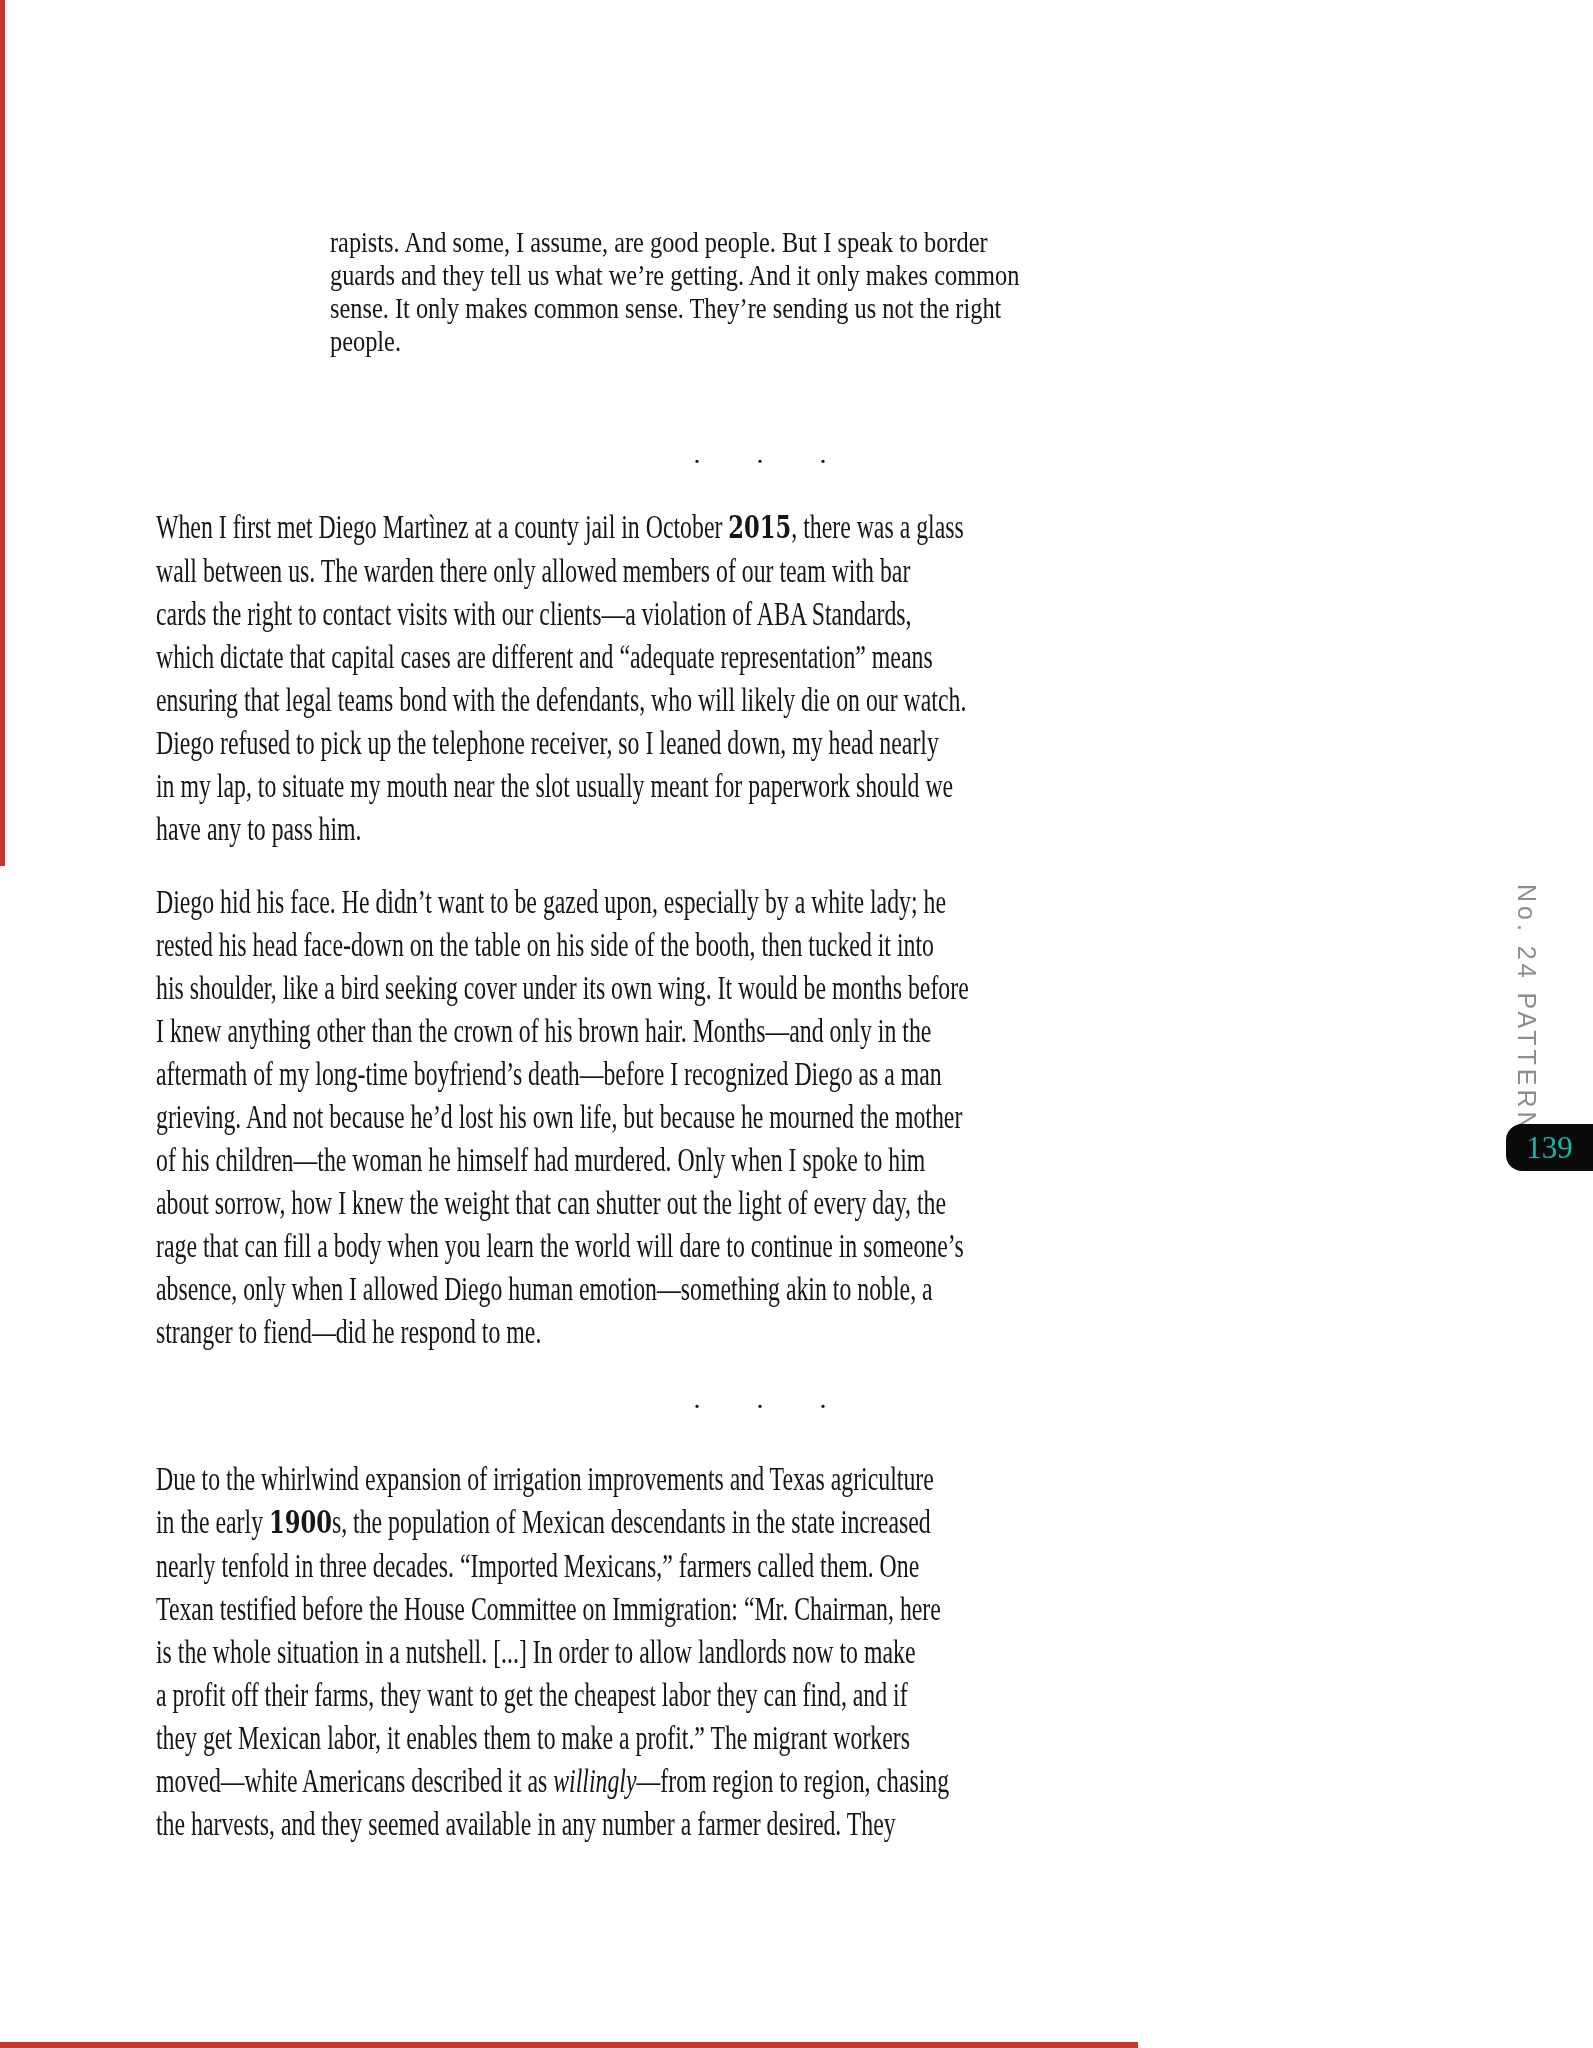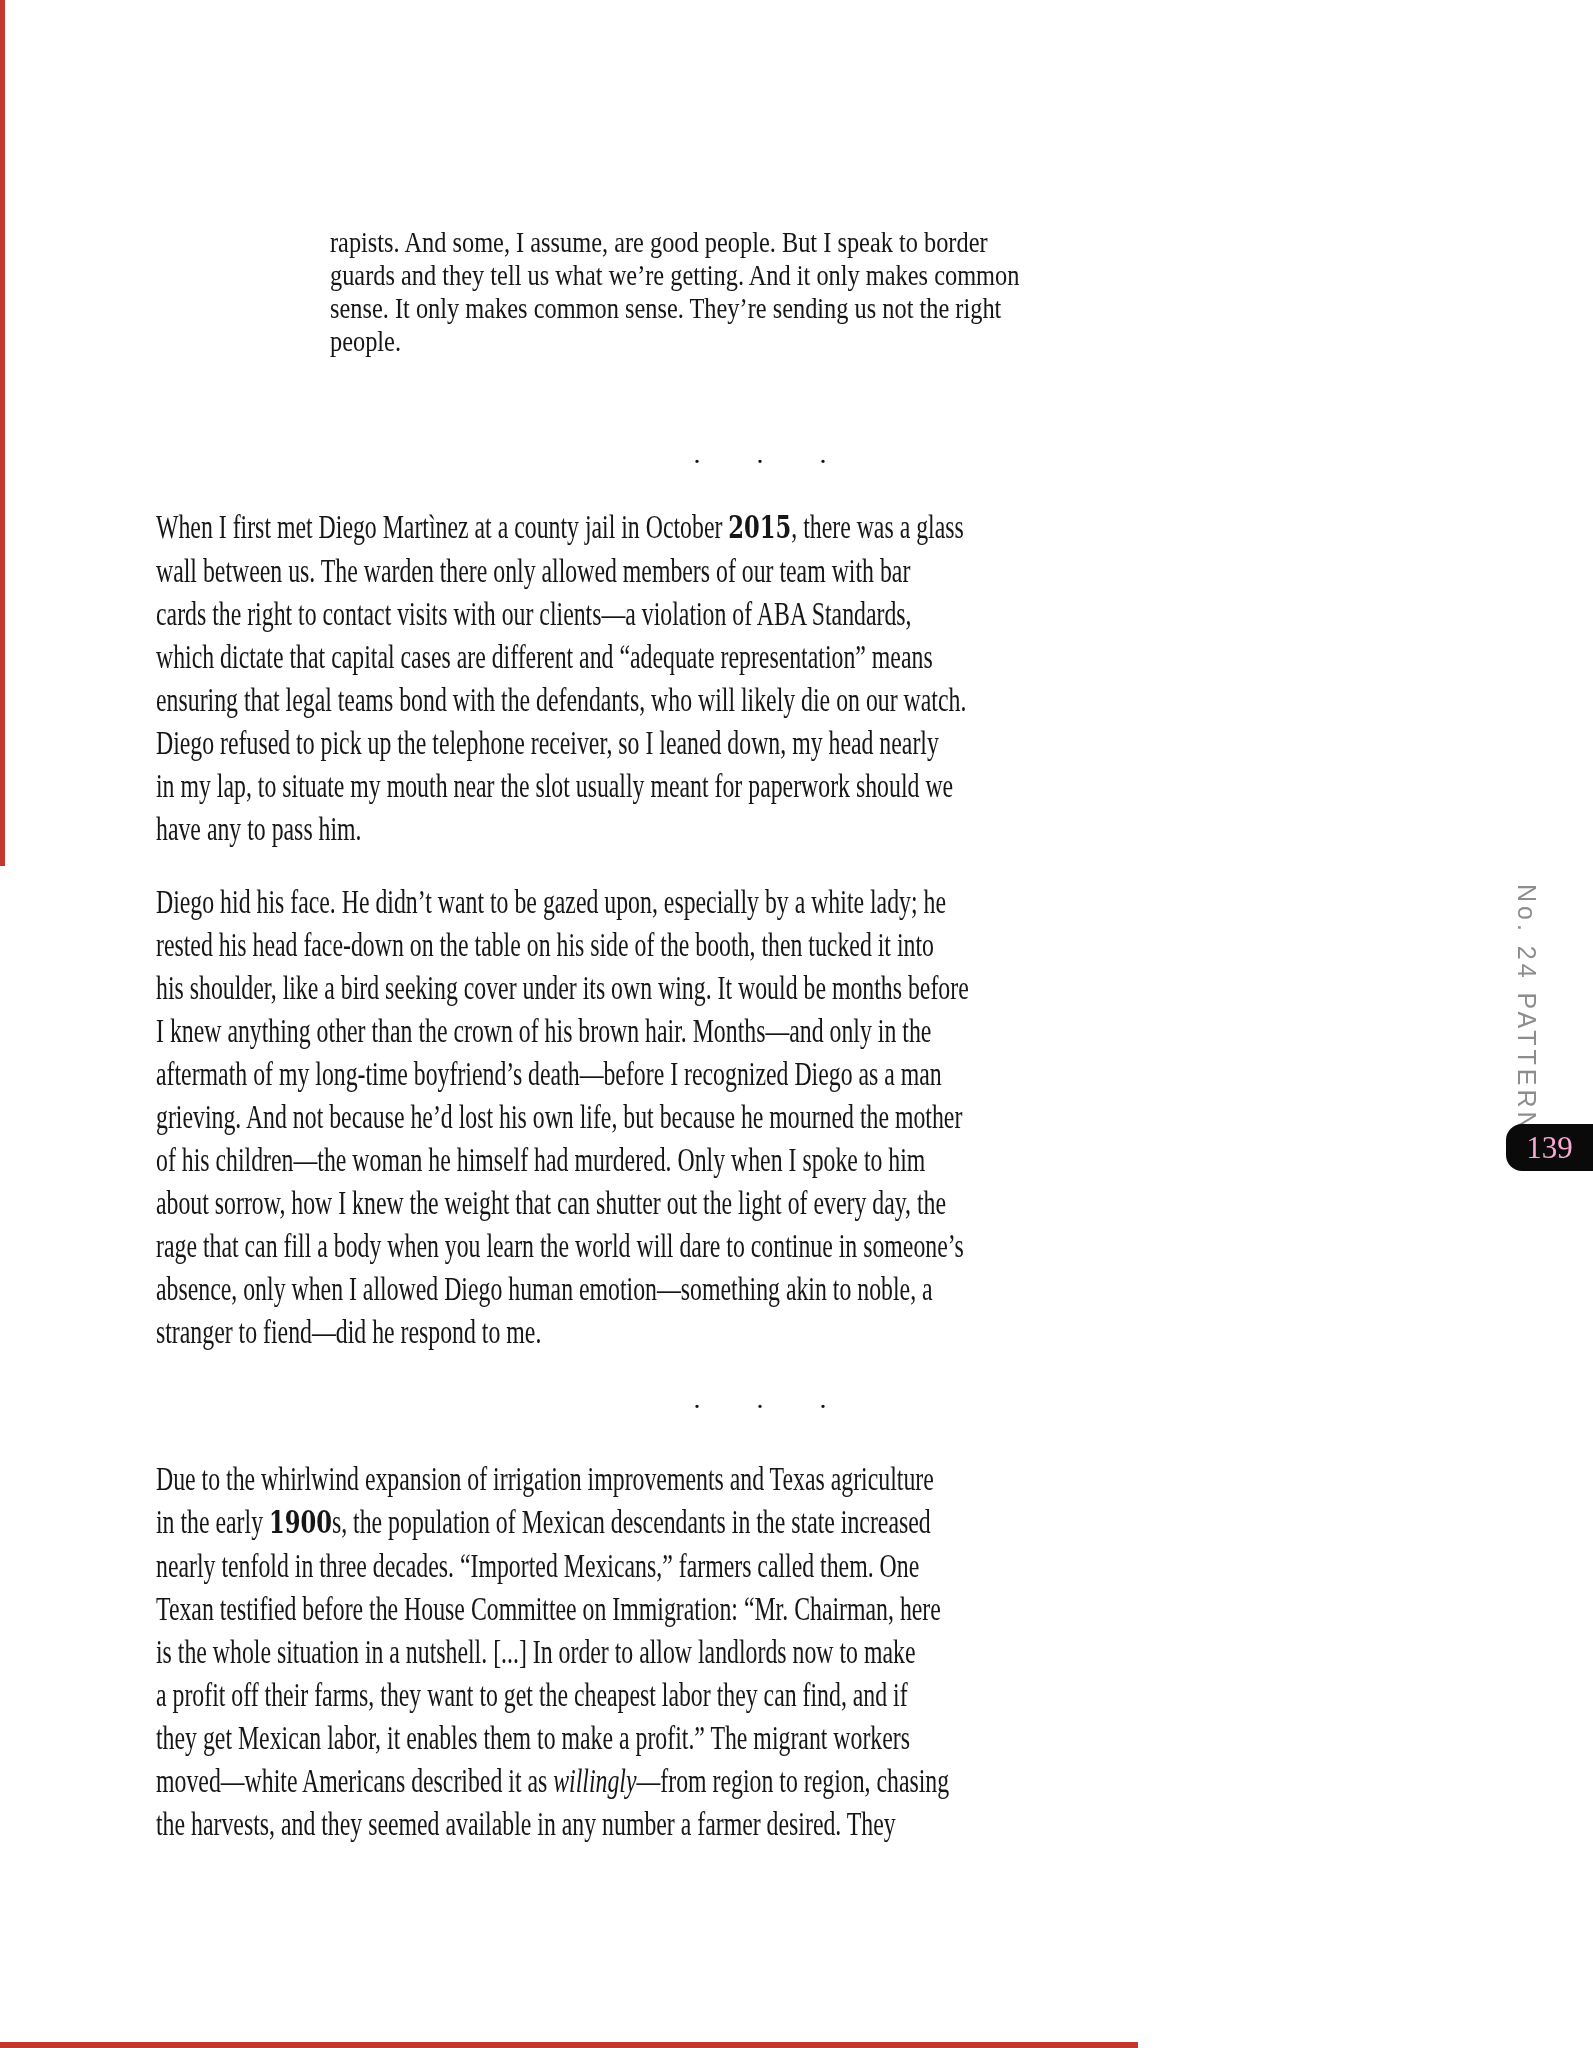--- a/index.html
+++ b/index.html
@@ -65,21 +65,21 @@
     position: absolute;
     left: 1506px;
     top: 1124px;
     width: 87px;
     height: 47px;
     background: #0a0a0a;
     border-radius: 16px 0 0 16px;
     display: flex;
     align-items: center;
     justify-content: center;
-    color: #f9a8d4;
+    color: #14b8a6;
     font-family: "Liberation Serif", serif;
     font-size: 31px;
   }
   .edge-left {
     position: absolute;
     left: 0; top: 0;
     width: 5px; height: 866px;
     background: #c2372e;
   }
   .edge-bottom {

